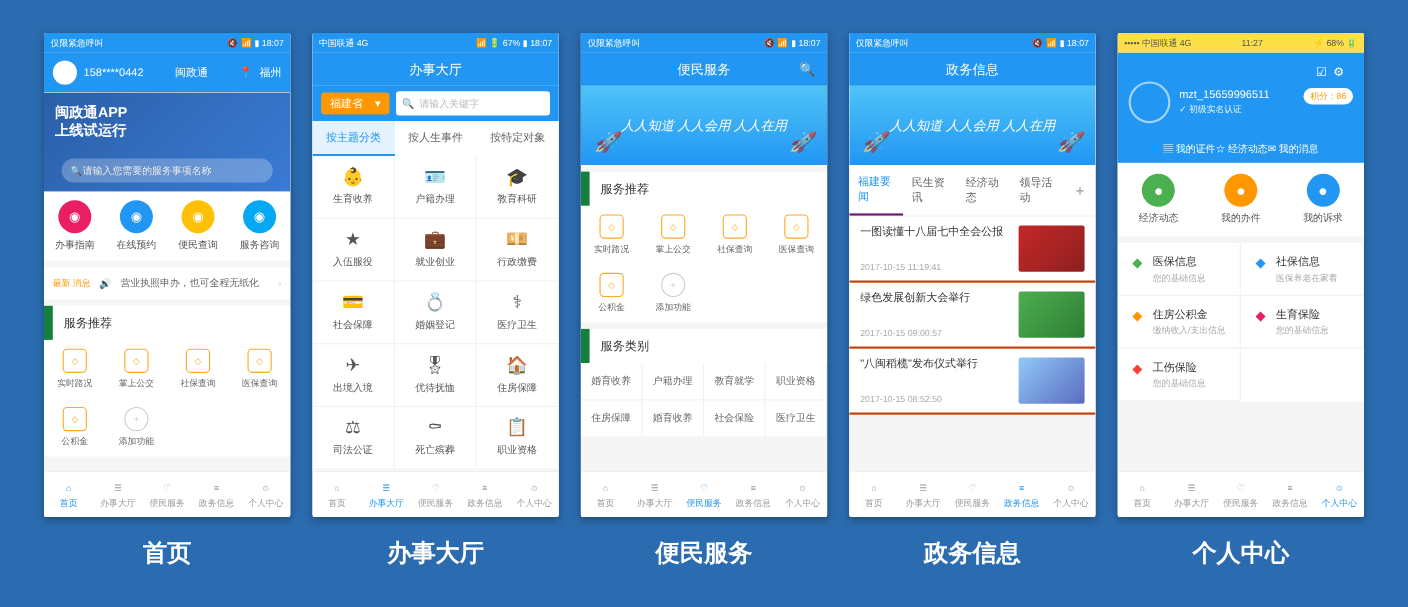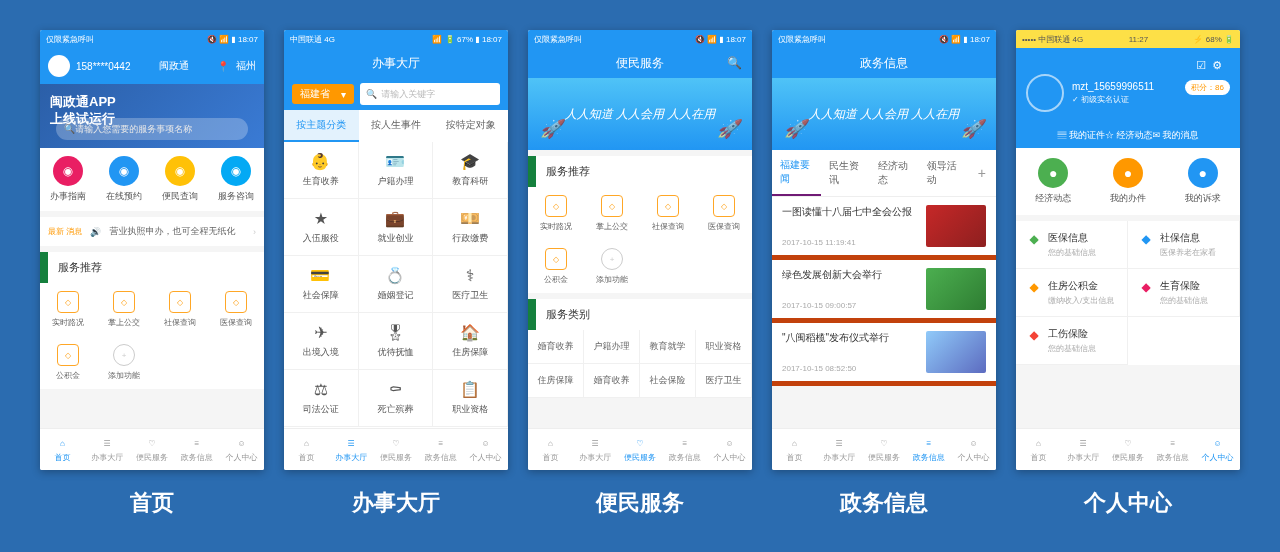--- a/index.html
+++ b/index.html
@@ -12,21 +12,21 @@
   .content{flex:1;overflow:hidden;background:#f5f5f5;display:flex;flex-direction:column}
   .tabbar{height:42px;background:#fff;border-top:1px solid #eee;display:flex}
   .tab{flex:1;display:flex;flex-direction:column;align-items:center;justify-content:center;gap:1px;color:#999;font-size:8px}
   .tab.act{color:#2196f3}
   .tab-ic{width:14px;height:14px;display:flex;align-items:center;justify-content:center}
   .labels{display:flex;gap:20px;margin-top:18px}
   .labels>div{width:224px;text-align:center;color:#fff;font-size:22px;font-weight:700}
   
   .p1-head{height:36px;background:#2196f3;color:#fff;display:flex;align-items:center;padding:0 8px;gap:6px;font-size:10px}
   .av{width:22px;height:22px;border-radius:50%;background:#fff;border:1px solid rgba(255,255,255,.6)}
-  .p1-banner{height:64px;background:linear-gradient(135deg,#2b5fa8,#3a7bd5);color:#fff;padding:10px;position:relative;display:flex;flex-direction:column;justify-content:flex-start}
+  .p1-banner{height:90px;background:linear-gradient(135deg,#2b5fa8,#3a7bd5);color:#fff;padding:10px;position:relative;display:flex;flex-direction:column;justify-content:flex-start}
   .p1-banner h3{font-size:13px;font-weight:600;line-height:1.3}
   .p1-search{margin:6px 8px 0;height:22px;background:rgba(255,255,255,.25);border-radius:11px;display:flex;align-items:center;padding:0 8px;color:#e8e8e8;font-size:9px;position:absolute;bottom:8px;left:8px;right:8px}
   .grid4{display:flex;background:#fff;padding:8px 0}
   .gcell{flex:1;display:flex;flex-direction:column;align-items:center;gap:4px;font-size:9px;color:#555}
   .cir{width:30px;height:30px;border-radius:50%;display:flex;align-items:center;justify-content:center;color:#fff;font-size:12px}
   .notice{background:#fff;margin-top:6px;padding:8px;display:flex;align-items:center;gap:8px;font-size:9px;color:#666}
   .sect{background:#fff;margin-top:6px}
   .sect-h{padding:8px 10px;font-size:11px;color:#333;border-left:8px solid #15803d;font-weight:500}
   .sgrid{display:flex;flex-wrap:wrap}
   .sitm{width:25%;display:flex;flex-direction:column;align-items:center;padding:8px 0;gap:4px;font-size:8px;color:#666}
@@ -48,21 +48,21 @@
   .bnr::before{left:12px;bottom:10px}
   .bnr::after{right:12px;bottom:10px}
   .catg{display:flex;flex-wrap:wrap;background:#fff}
   .catc{width:25%;text-align:center;padding:10px 0;font-size:9px;color:#666;border-right:1px solid #f0f0f0;border-bottom:1px solid #f0f0f0}
   
   .ntabs{display:flex;background:#fff;border-bottom:1px solid #eee;align-items:center}
   .ntb{padding:8px 8px;font-size:10px;color:#666}
   .ntb.act{color:#2196f3;border-bottom:2px solid #701a75}
   .plus{margin-left:auto;padding:0 10px;color:#999;font-size:14px}
   .news{background:#fff}
-  .nitem{display:flex;padding:8px 10px;gap:8px;border-bottom:5px solid #c2410c}
+  .nitem{display:flex;padding:8px 10px;gap:8px;border-bottom:2px solid #c2410c}
   .ntxt{flex:1;display:flex;flex-direction:column;justify-content:space-between}
   .ntit{font-size:10px;color:#333;line-height:1.3}
   .ntime{font-size:8px;color:#aaa;margin-top:6px}
   .nimg{width:60px;height:42px;background:linear-gradient(135deg,#c62828,#8d1f1f);border-radius:2px}
   .nimg.g{background:linear-gradient(135deg,#4caf50,#2e7d32)}
   .nimg.b{background:linear-gradient(135deg,#90caf9,#5c6bc0)}
   
   .p5-head{height:100px;background:#2196f3;color:#fff;padding:8px 10px;position:relative}
   .p5-u{display:flex;align-items:center;gap:8px}
   .p5-av{width:38px;height:38px;border-radius:50%;border:2px solid rgba(255,255,255,.6)}

